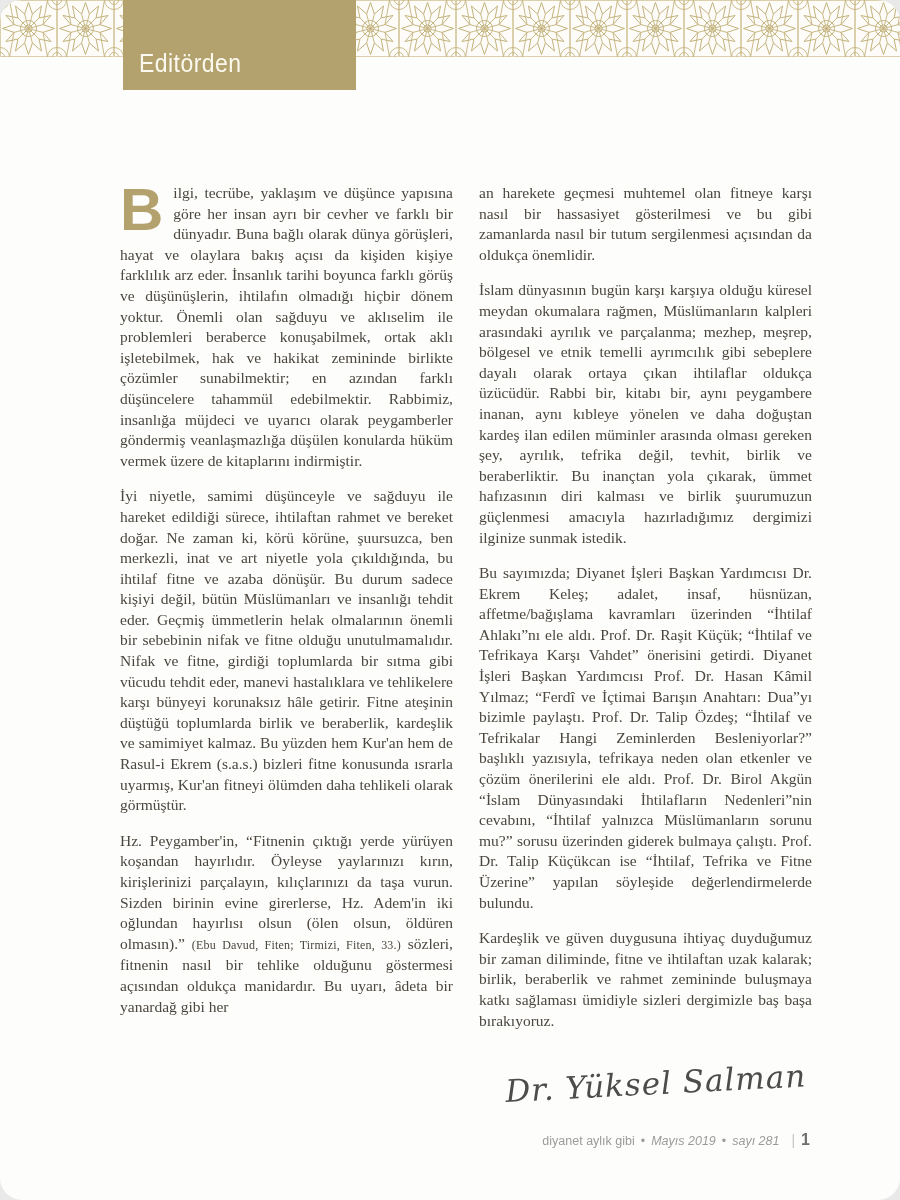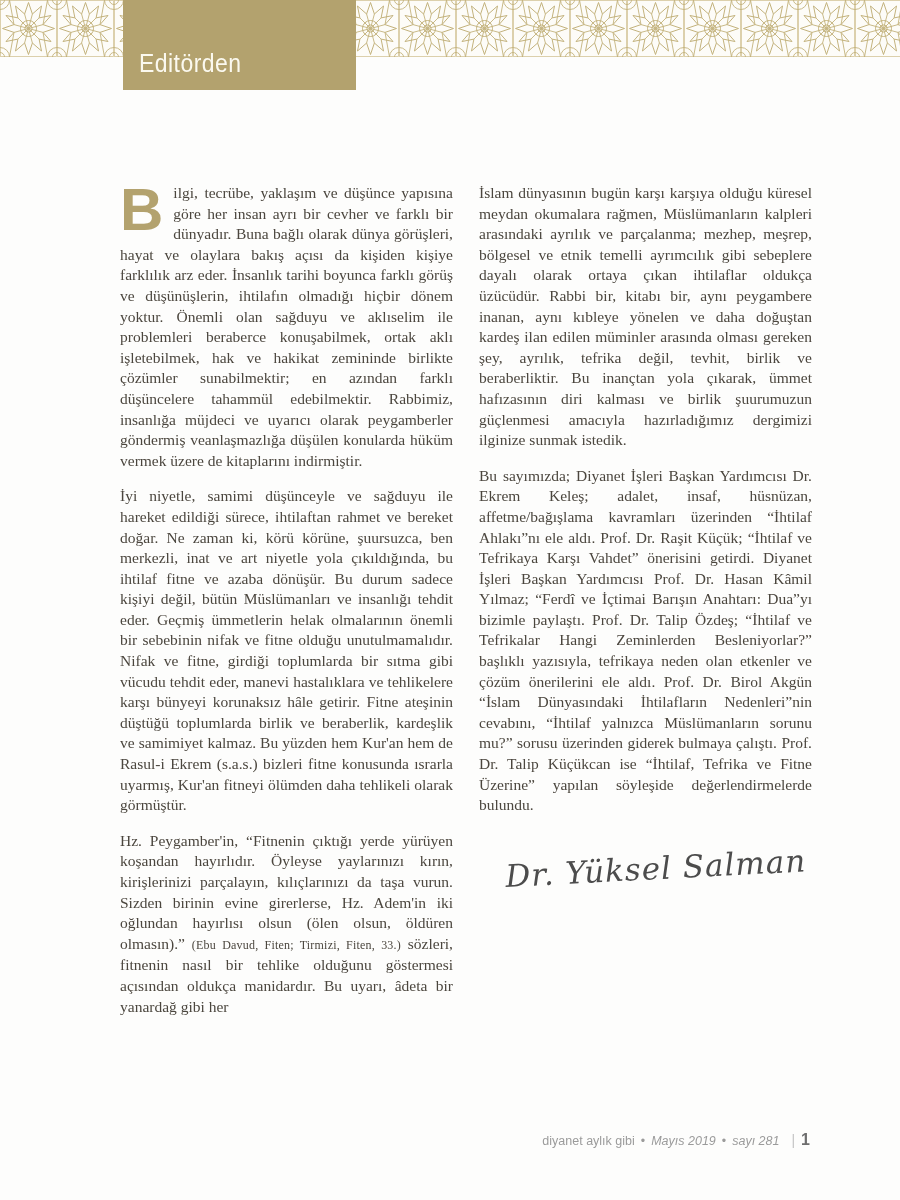--- a/index.html
+++ b/index.html
@@ -2,20 +2,21 @@
 <html lang="tr"><head>
 <meta charset="utf-8">
 <style>
   html,body{margin:0;padding:0;background:#e9e9e9;}
   .page{
     position:relative;
     width:900px;height:1200px;
     background:#fdfdfc;
     overflow:hidden;
     font-family:"Liberation Serif", serif;
+    border-radius:22px;
   }
   
   .band{
     position:absolute;top:0;left:0;width:900px;height:57px;
   }
   
   .title-box{
     position:absolute;top:0;left:123px;width:233px;height:90px;
     background:#b3a26e;
     display:flex;align-items:flex-end;
@@ -128,22 +129,24 @@
     <span class="title">Editörden</span>
   </div>
 
   <div class="content">
     <div class="column">
       <p><span class="dropcap">B</span><span>ilgi, tecrübe, yaklaşım ve düşünce yapısına göre her insan ayrı bir cevher ve farklı bir dünyadır. Buna bağlı olarak dünya görüşleri, hayat ve olaylara bakış açısı da kişiden kişiye farklılık arz eder. İnsanlık tarihi boyunca farklı görüş ve düşünüşlerin, ihtilafın olmadığı hiçbir dönem yoktur. Önemli olan sağduyu ve aklıselim ile problemleri beraberce konuşabilmek, ortak aklı işletebilmek, hak ve hakikat zemininde birlikte çözümler sunabilmektir; en azından farklı düşüncelere tahammül edebilmektir. Rabbimiz, insanlığa müjdeci ve uyarıcı olarak peygamberler göndermiş veanlaşmazlığa düşülen konularda hüküm vermek üzere de kitaplarını indirmiştir.</span></p>
       <p><span>İyi niyetle, samimi düşünceyle ve sağduyu ile hareket edildiği sürece, ihtilaftan rahmet ve bereket doğar. Ne zaman ki, körü körüne, şuursuzca, ben merkezli, inat ve art niyetle yola çıkıldığında, bu ihtilaf fitne ve azaba dönüşür. Bu durum sadece kişiyi değil, bütün Müslümanları ve insanlığı tehdit eder. Geçmiş ümmetlerin helak olmalarının önemli bir sebebinin nifak ve fitne olduğu unutulmamalıdır. Nifak ve fitne, girdiği toplumlarda bir sıtma gibi vücudu tehdit eder, manevi hastalıklara ve tehlikelere karşı bünyeyi korunaksız hâle getirir. Fitne ateşinin düştüğü toplumlarda birlik ve beraberlik, kardeşlik ve samimiyet kalmaz. Bu yüzden hem Kur'an hem de Rasul-i Ekrem (s.a.s.) bizleri fitne konusunda ısrarla uyarmış, Kur'an fitneyi ölümden daha tehlikeli olarak görmüştür.</span></p>
       <p><span>Hz. Peygamber'in, “Fitnenin çıktığı yerde yürüyen koşandan hayırlıdır. Öyleyse yaylarınızı kırın, kirişlerinizi parçalayın, kılıçlarınızı da taşa vurun. Sizden birinin evine girerlerse, Hz. Adem'in iki oğlundan hayırlısı olsun (ölen olsun, öldüren olmasın).” </span><span class="cite">(Ebu Davud, Fiten; Tirmizi, Fiten, 33.)</span><span> sözleri, fitnenin nasıl bir tehlike olduğunu göstermesi açısından oldukça manidardır. Bu uyarı, âdeta bir yanardağ gibi her</span></p>
     </div>
     <div class="column">
+      <p><span>an harekete geçmesi muhtemel olan fitneye karşı nasıl bir hassasiyet gösterilmesi ve bu gibi zamanlarda nasıl bir tutum sergilenmesi açısından da oldukça önemlidir.</span></p>
       <p><span>İslam dünyasının bugün karşı karşıya olduğu küresel meydan okumalara rağmen, Müslümanların kalpleri arasındaki ayrılık ve parçalanma; mezhep, meşrep, bölgesel ve etnik temelli ayrımcılık gibi sebeplere dayalı olarak ortaya çıkan ihtilaflar oldukça üzücüdür. Rabbi bir, kitabı bir, aynı peygambere inanan, aynı kıbleye yönelen ve daha doğuştan kardeş ilan edilen müminler arasında olması gereken şey, ayrılık, tefrika değil, tevhit, birlik ve beraberliktir. Bu inançtan yola çıkarak, ümmet hafızasının diri kalması ve birlik şuurumuzun güçlenmesi amacıyla hazırladığımız dergimizi ilginize sunmak istedik.</span></p>
       <p><span>Bu sayımızda; Diyanet İşleri Başkan Yardımcısı Dr. Ekrem Keleş; adalet, insaf, hüsnüzan, affetme/bağışlama kavramları üzerinden “İhtilaf Ahlakı”nı ele aldı. Prof. Dr. Raşit Küçük; “İhtilaf ve Tefrikaya Karşı Vahdet” önerisini getirdi. Diyanet İşleri Başkan Yardımcısı Prof. Dr. Hasan Kâmil Yılmaz; “Ferdî ve İçtimai Barışın Anahtarı: Dua”yı bizimle paylaştı. Prof. Dr. Talip Özdeş; “İhtilaf ve Tefrikalar Hangi Zeminlerden Besleniyorlar?” başlıklı yazısıyla, tefrikaya neden olan etkenler ve çözüm önerilerini ele aldı. Prof. Dr. Birol Akgün “İslam Dünyasındaki İhtilafların Nedenleri”nin cevabını, “İhtilaf yalnızca Müslümanların sorunu mu?” sorusu üzerinden giderek bulmaya çalıştı. Prof. Dr. Talip Küçükcan ise “İhtilaf, Tefrika ve Fitne Üzerine” yapılan söyleşide değerlendirmelerde bulundu.</span></p>
+      <p><span>Kardeşlik ve güven duygusuna ihtiyaç duyduğumuz bir zaman diliminde, fitne ve ihtilaftan uzak kalarak; birlik, beraberlik ve rahmet zemininde buluşmaya katkı sağlaması ümidiyle sizleri dergimizle baş başa bırakıyoruz.</span></p>
       <div class="signature">Dr. Yüksel Salman</div>
     </div>
   </div>
 
   <div class="footer">
     <span>diyanet aylık gibi</span>
     <span>•</span>
     <span class="it">Mayıs 2019</span>
     <span>•</span>
     <span class="bi">sayı 281</span>

